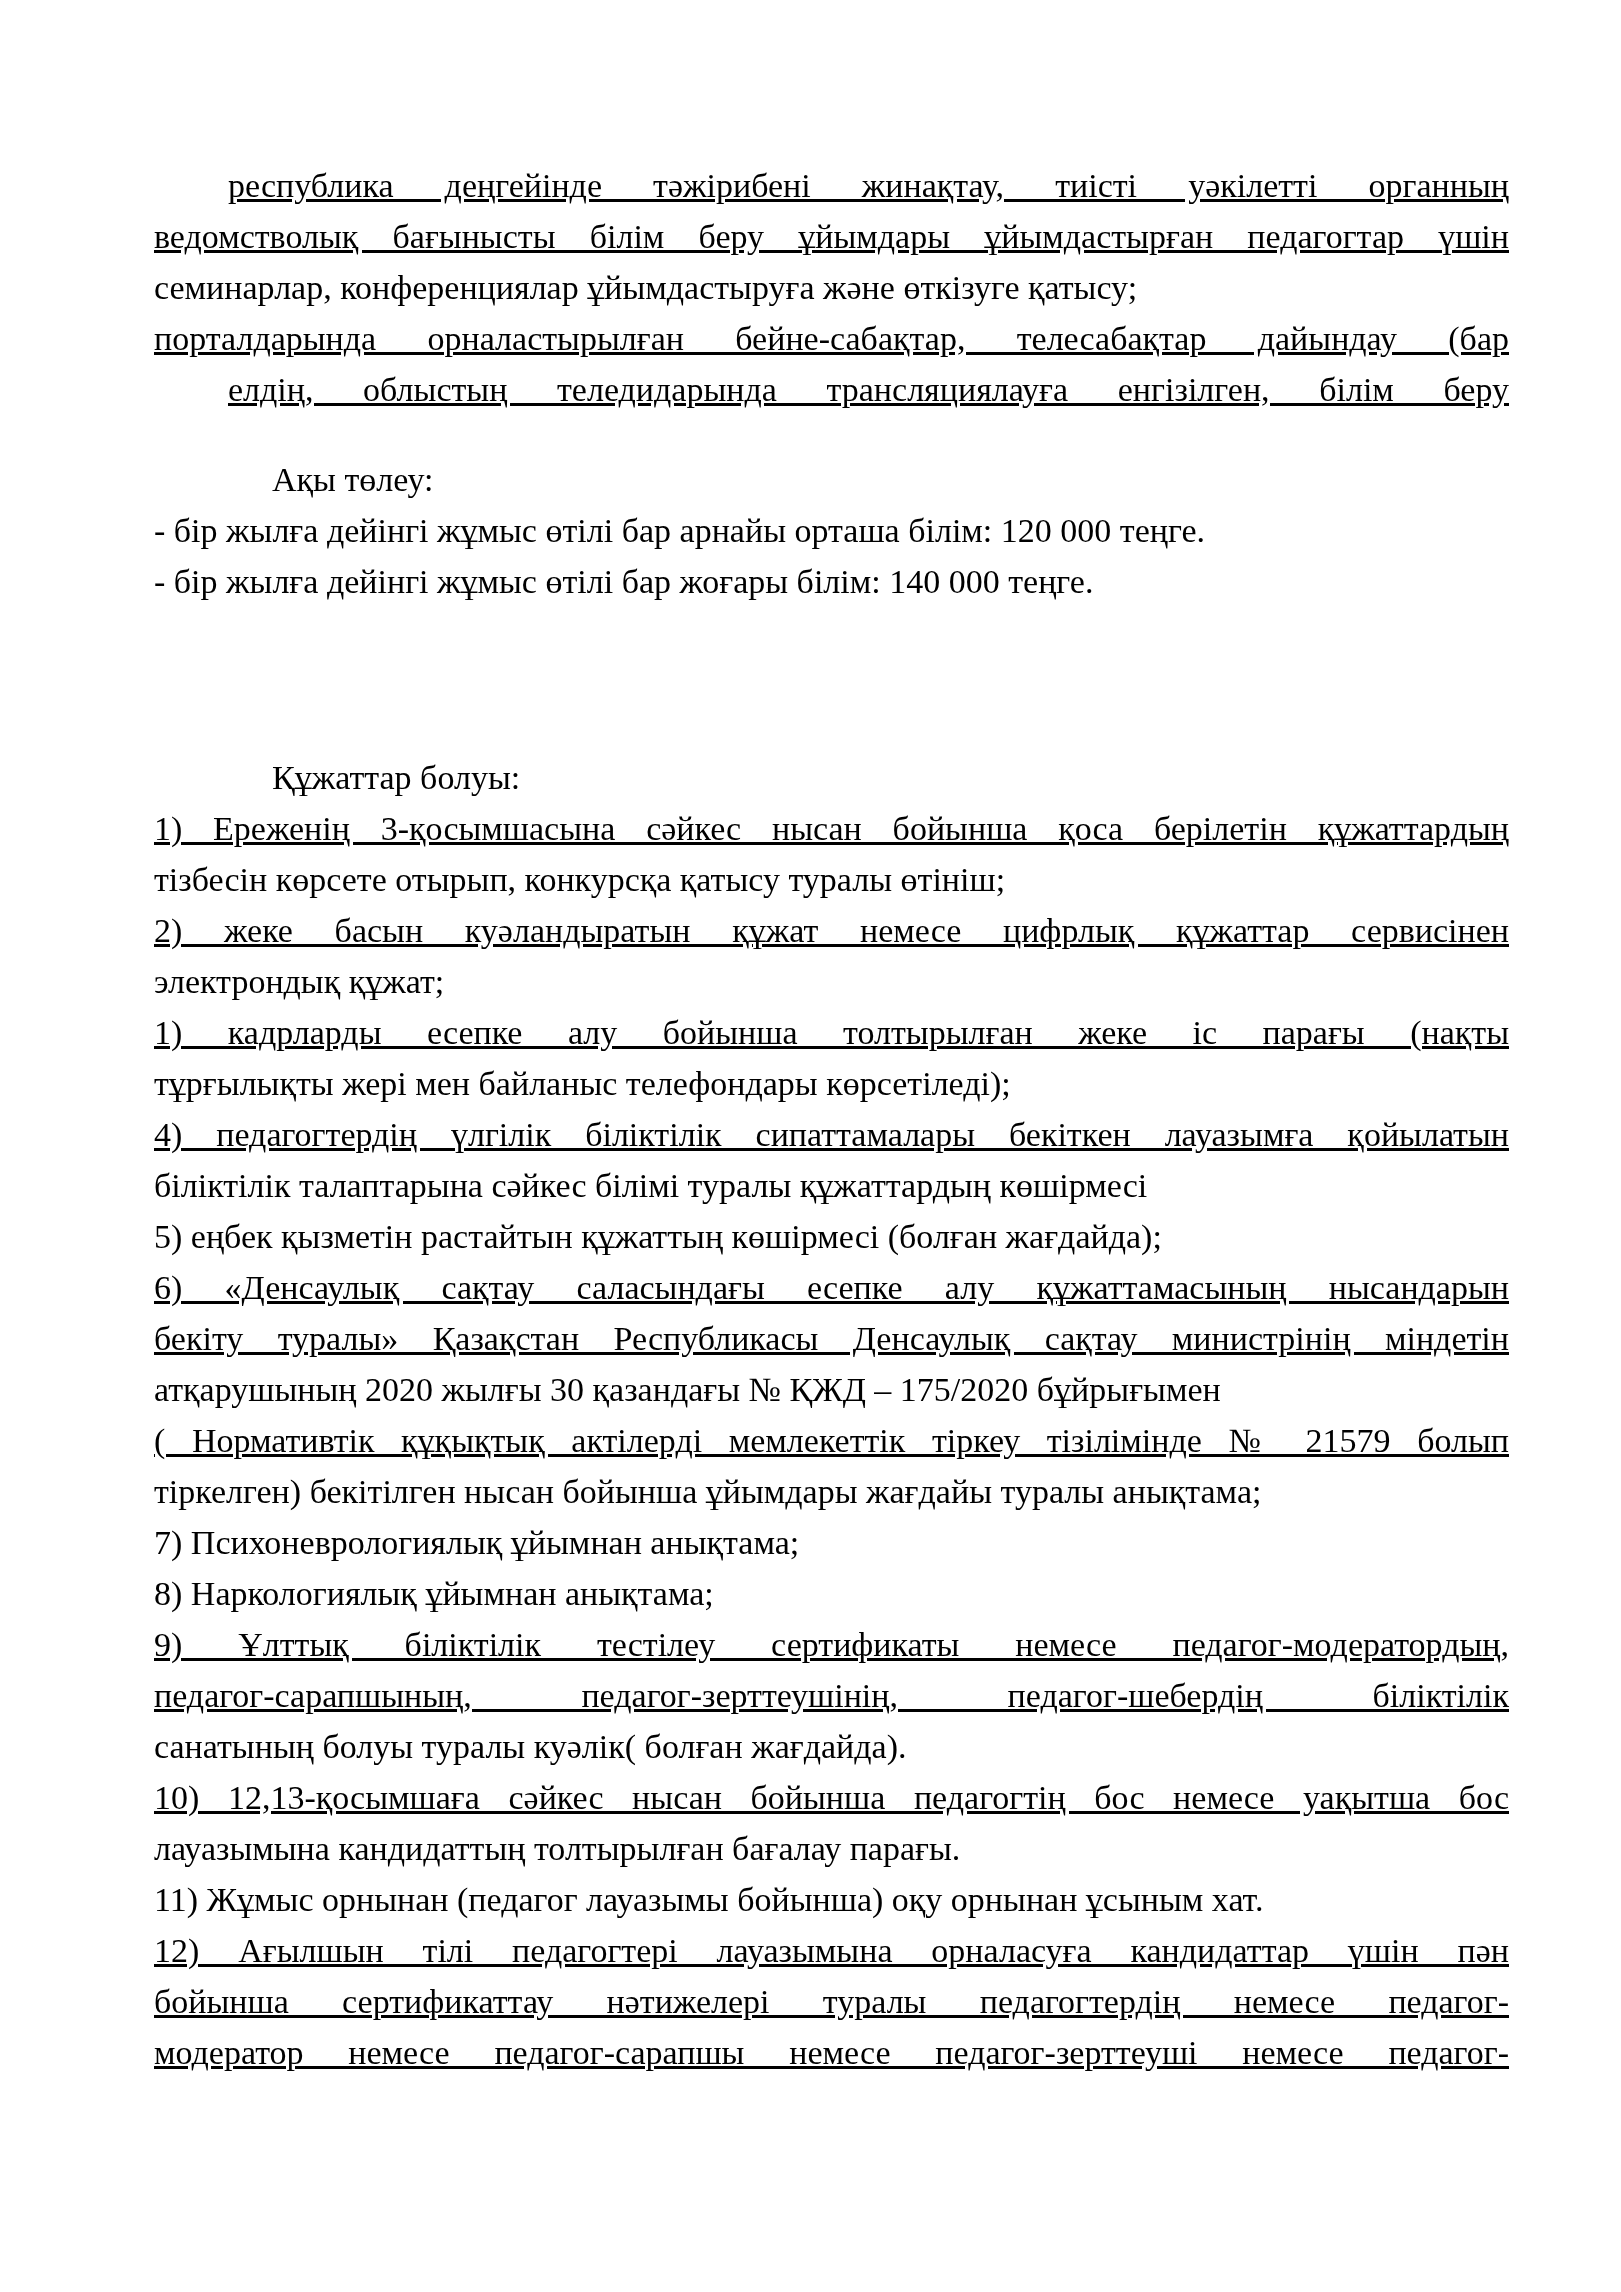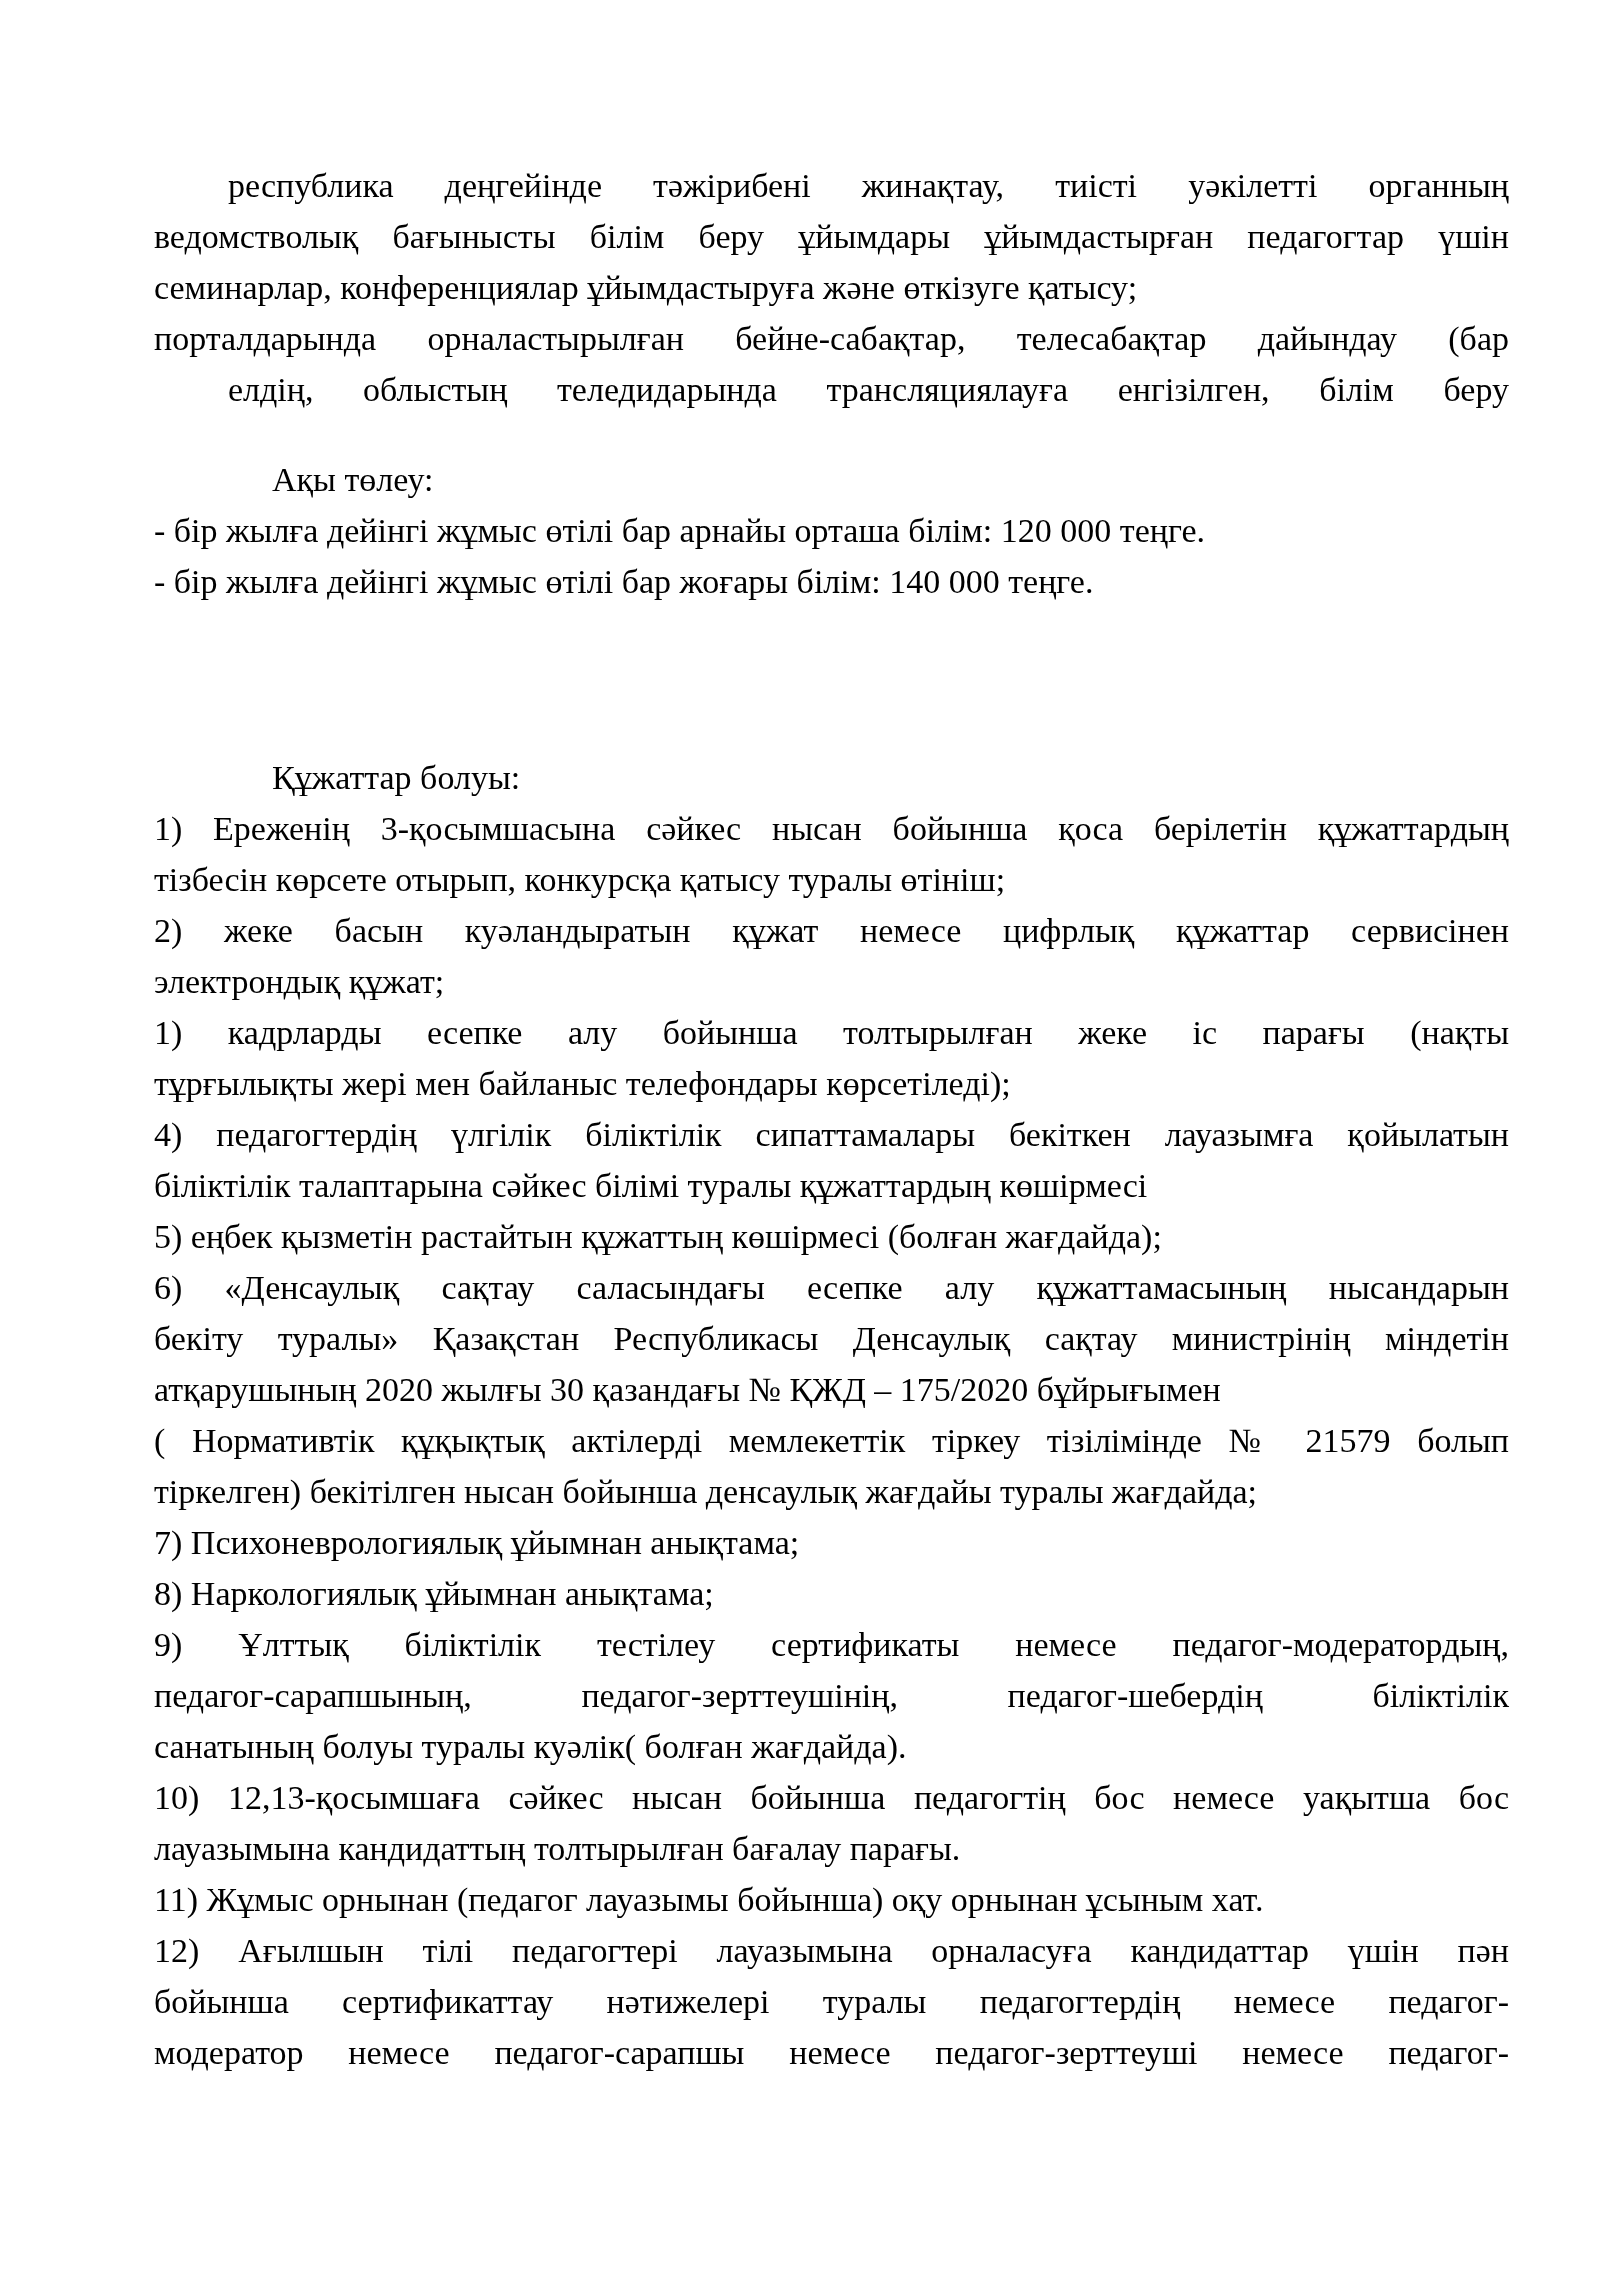--- a/index.html
+++ b/index.html
@@ -14,20 +14,21 @@
   .ln {
     font-size: 34px;
     line-height: 51px;
     height: 51px;
     white-space: nowrap;
     overflow: visible;
   }
   .just {
     text-align: justify;
     text-align-last: justify;
+    text-decoration: underline;
   }
   .indent { padding-left: 74px; }
   .heading {
     font-weight: normal;
     padding-left: 118px;
   }
   .gap-sm { height: 39px; }
   .gap-lg { height: 145px; }
 </style>
 </head>
@@ -81,21 +82,21 @@
 
     <div>
       <div class="ln">5) еңбек қызметін растайтын құжаттың көшірмесі (болған жағдайда);</div>
     </div>
 
     <div>
       <div class="ln just">6) «Денсаулық сақтау саласындағы есепке алу құжаттамасының нысандарын</div>
       <div class="ln just">бекіту туралы» Қазақстан Республикасы Денсаулық сақтау министрінің міндетін</div>
       <div class="ln">атқарушының 2020 жылғы 30 қазандағы № ҚЖД – 175/2020 бұйрығымен</div>
       <div class="ln just"> ( Нормативтік құқықтық актілерді мемлекеттік тіркеу тізілімінде № 21579 болып</div>
-      <div class="ln">тіркелген) бекітілген нысан бойынша денсаулық жағдайы туралы жағдайда;</div>
+      <div class="ln">тіркелген) бекітілген нысан бойынша ұйымдары жағдайы туралы анықтама;</div>
     </div>
 
     <div>
       <div class="ln">7) Психоневрологиялық ұйымнан анықтама;</div>
     </div>
 
     <div>
       <div class="ln">8) Наркологиялық ұйымнан анықтама;</div>
     </div>
 

